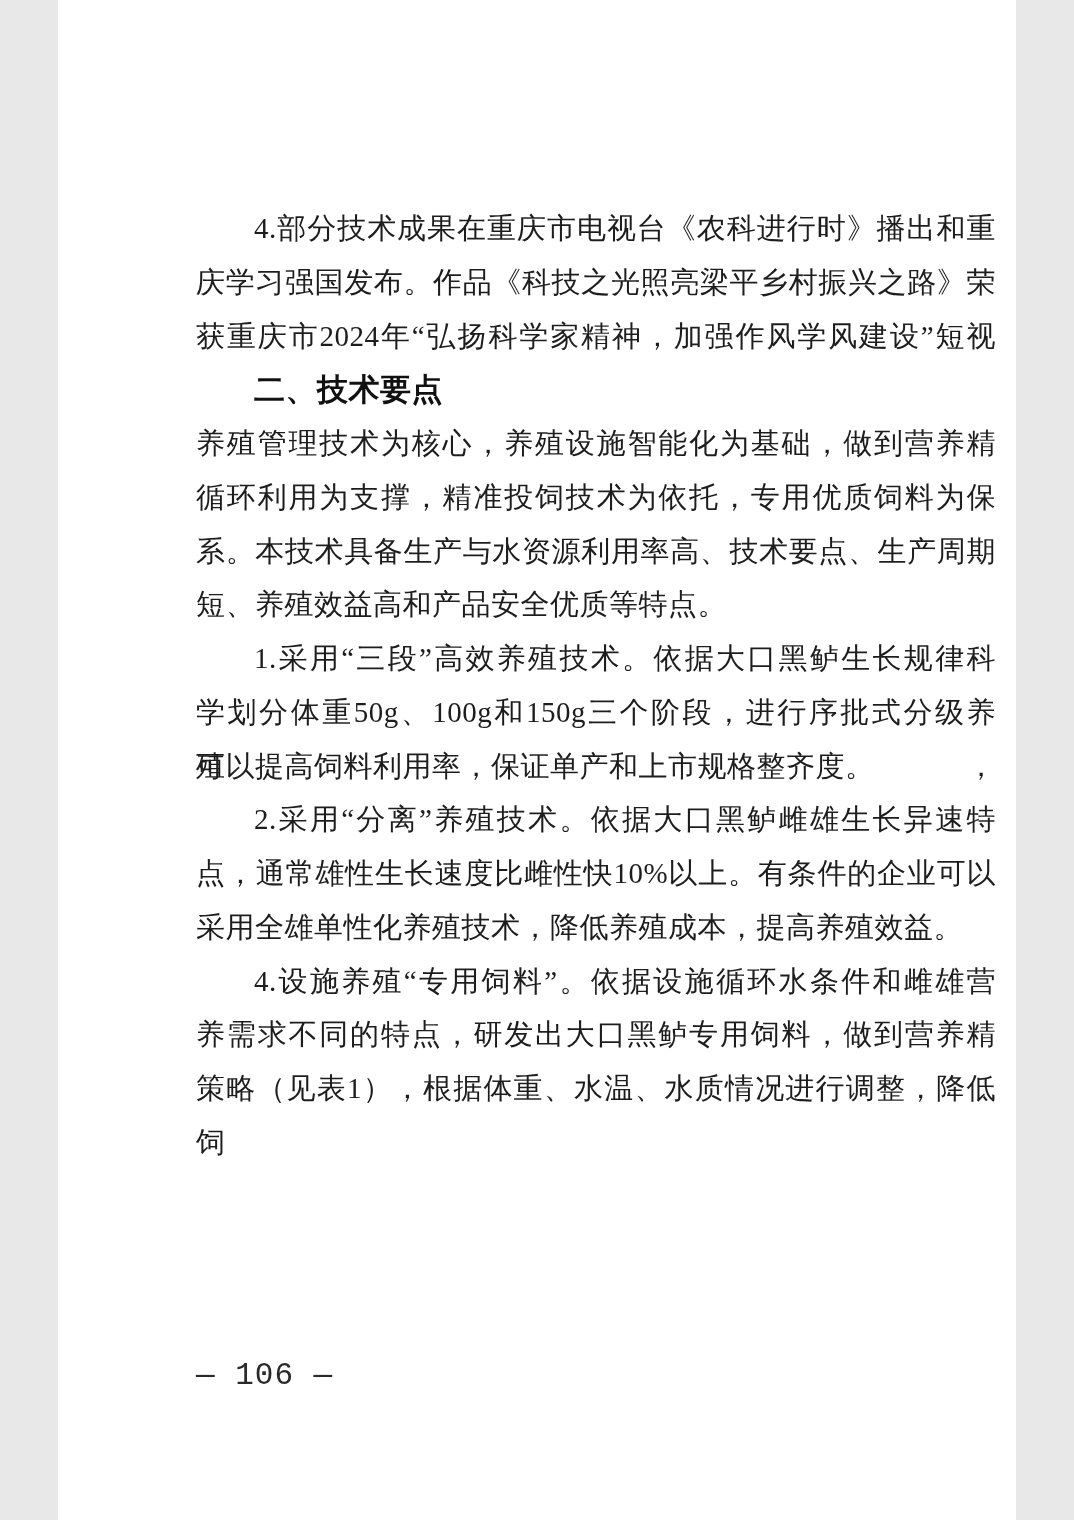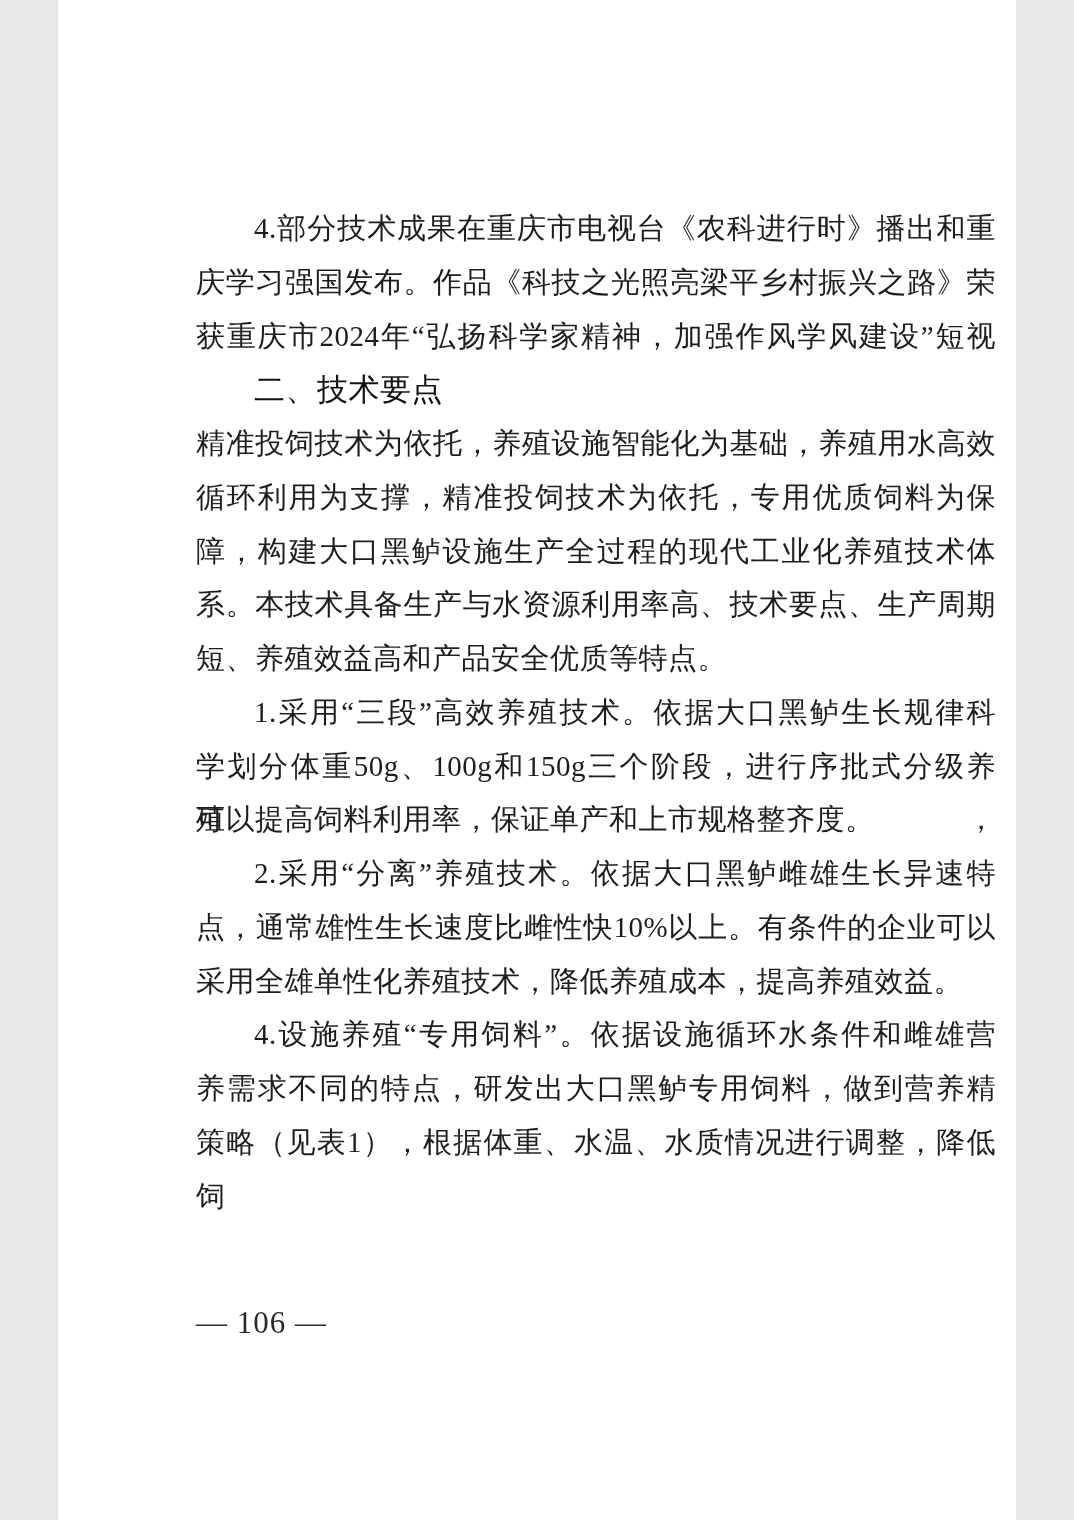--- a/index.html
+++ b/index.html
@@ -32,48 +32,47 @@
   }
   .line.indent {
     text-indent: 58px;
   }
   .line.fill {
     text-align: justify;
     text-align-last: justify;
   }
   .line.heading {
     font-family: "Liberation Sans", sans-serif;
-    font-weight: normal;
+    font-weight: bold;
     font-size: 31px;
     text-indent: 58px;
     color: #111111;
   }
   .footer {
     position: absolute;
     left: 138px;
-    top: 1303px;
+    top: 1356px;
     font-size: 31px;
     line-height: 40px;
     color: #2a2a2a;
-    font-family: Liberation Serif, serif;
+    font-family: Liberation Mono, monospace;
     letter-spacing: 1px;
   }
 </style>
 </head>
 <body>
 
 <div class="page">
   <div class="content" id="doc-content">
       <div class="line indent fill">4.部分技术成果在重庆市电视台《农科进行时》播出和重</div>
       <div class="line fill">庆学习强国发布。作品《科技之光照亮梁平乡村振兴之路》荣</div>
       <div class="line fill">获重庆市2024年“弘扬科学家精神，加强作风学风建设”短视</div>
       <div class="line heading">二、技术要点</div>
-      <div class="line fill">精准投饲技术为依托，养殖设施智能化为基础，养殖用水高效</div>
+      <div class="line fill">养殖管理技术为核心，养殖设施智能化为基础，做到营养精</div>
       <div class="line fill">循环利用为支撑，精准投饲技术为依托，专用优质饲料为保</div>
-      <div class="line fill">障，构建大口黑鲈设施生产全过程的现代工业化养殖技术体</div>
       <div class="line fill">系。本技术具备生产与水资源利用率高、技术要点、生产周期</div>
       <div class="line">短、养殖效益高和产品安全优质等特点。</div>
       <div class="line indent fill">1.采用“三段”高效养殖技术。依据大口黑鲈生长规律科</div>
       <div class="line fill">学划分体重50g、100g和150g三个阶段，进行序批式分级养殖，</div>
       <div class="line">可以提高饲料利用率，保证单产和上市规格整齐度。</div>
       <div class="line indent fill">2.采用“分离”养殖技术。依据大口黑鲈雌雄生长异速特</div>
       <div class="line fill">点，通常雄性生长速度比雌性快10%以上。有条件的企业可以</div>
       <div class="line">采用全雄单性化养殖技术，降低养殖成本，提高养殖效益。</div>
       <div class="line indent fill">4.设施养殖“专用饲料”。依据设施循环水条件和雌雄营</div>
       <div class="line fill">养需求不同的特点，研发出大口黑鲈专用饲料，做到营养精</div>

